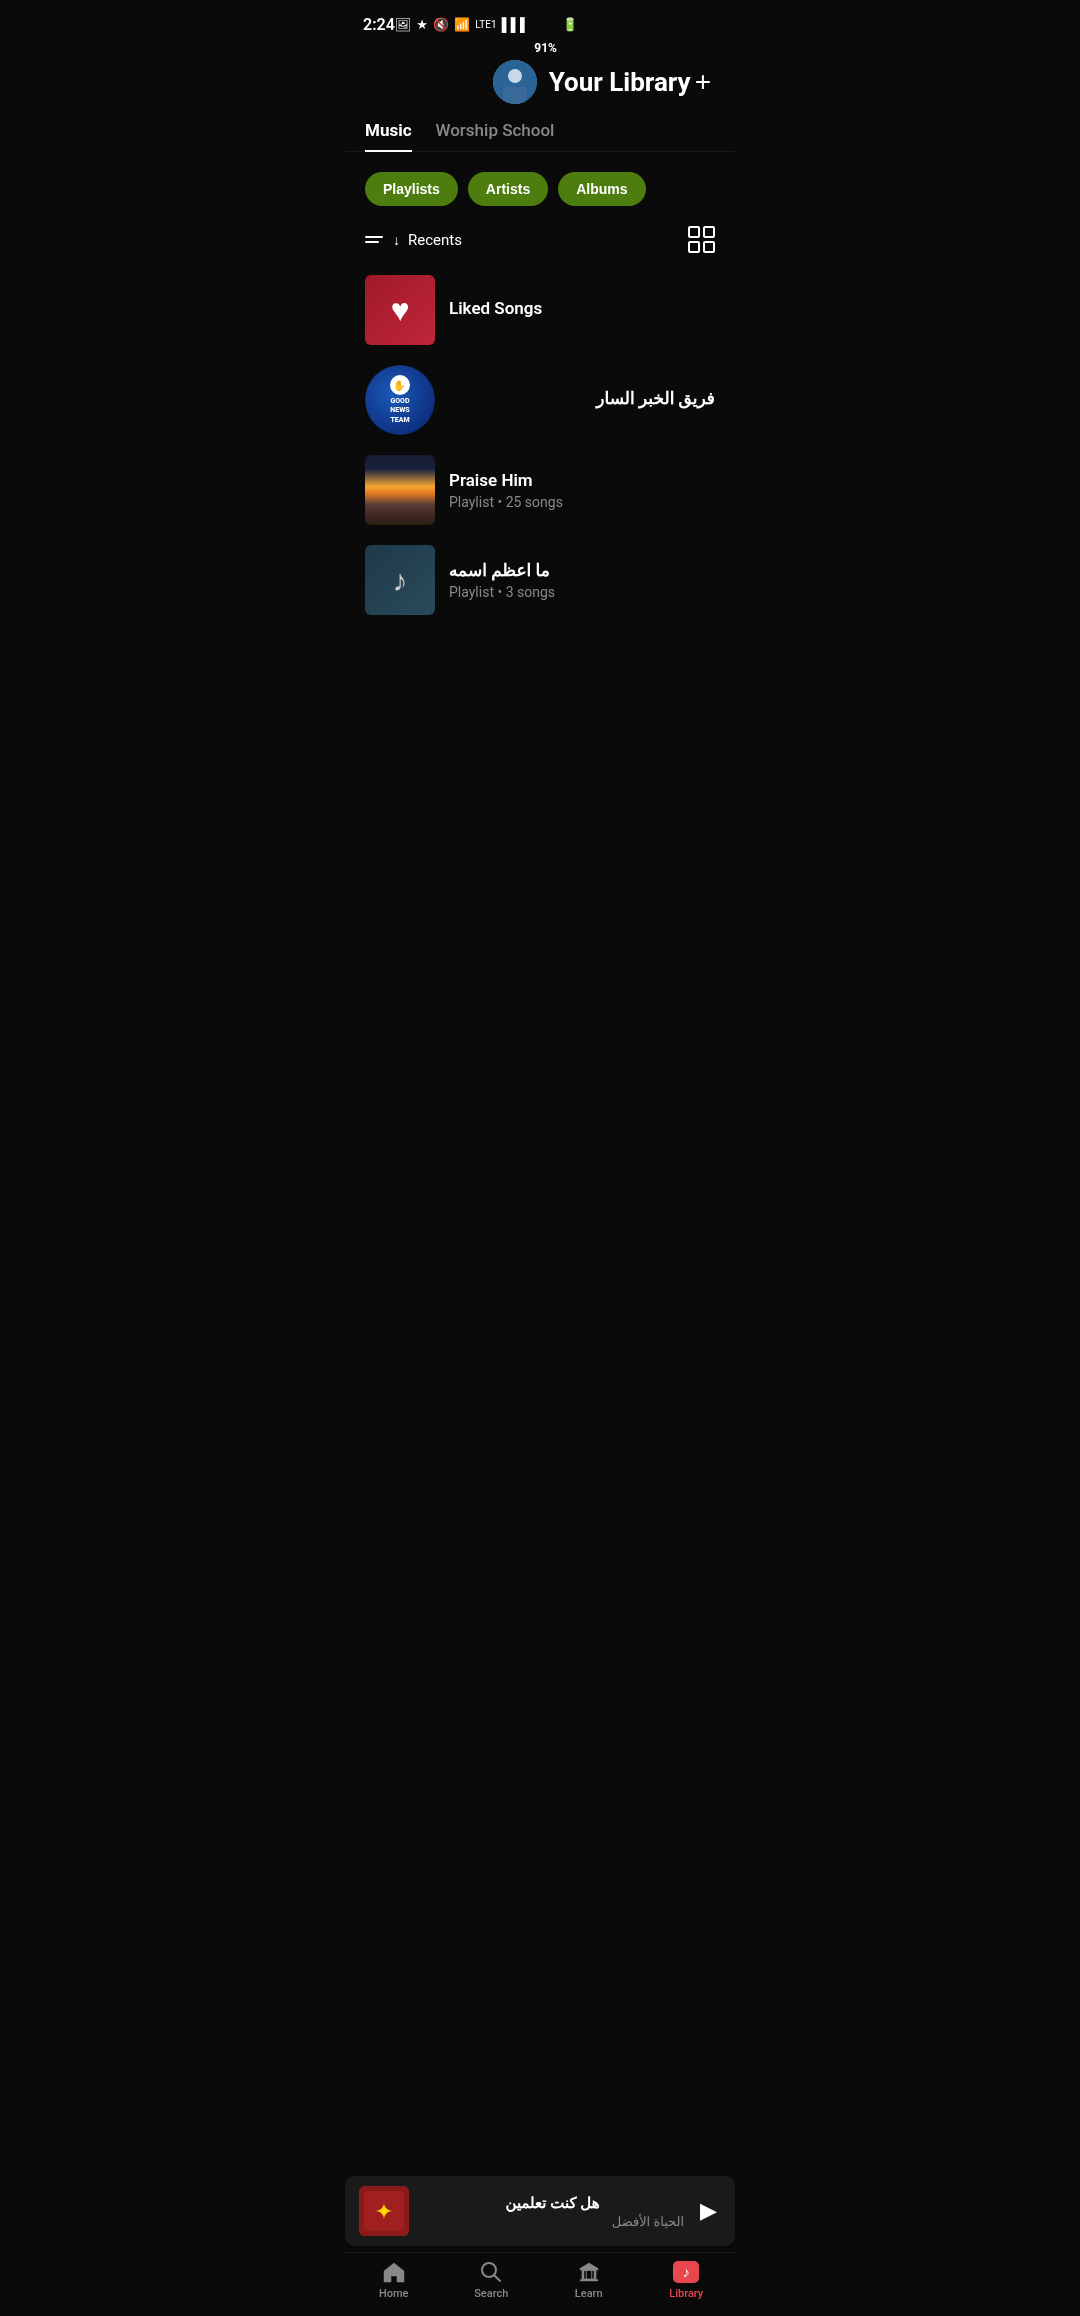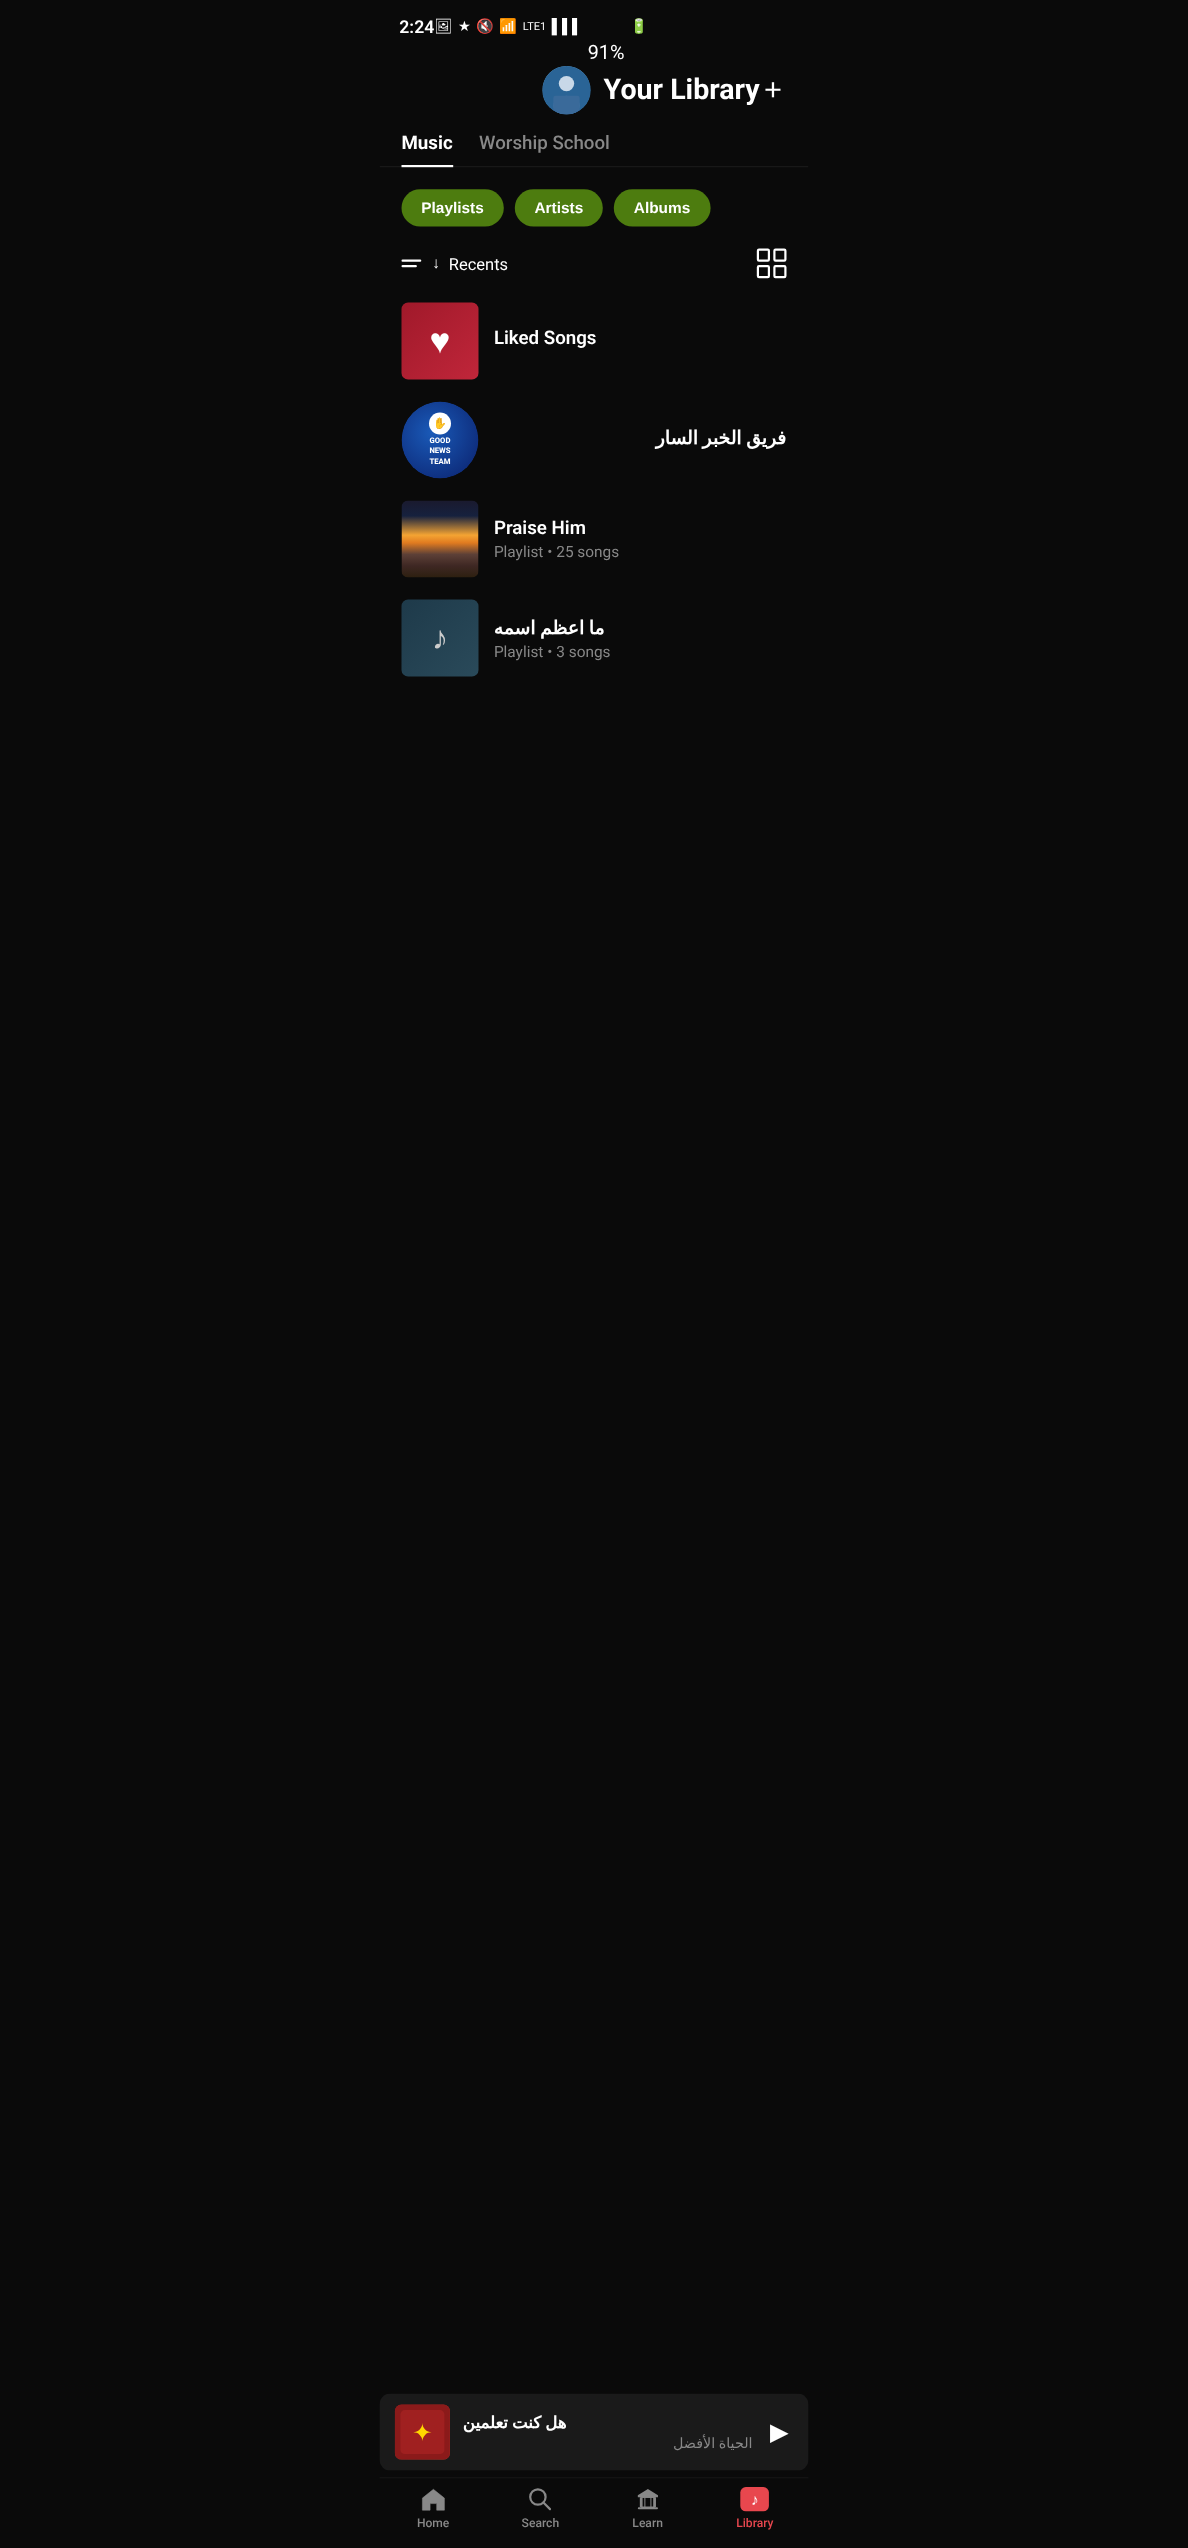--- a/index.html
+++ b/index.html
@@ -29,22 +29,22 @@
       color: #fff;
     }
     .status-icons {
       display: flex;
       align-items: center;
       gap: 5px;
       font-size: 13px;
       color: #fff;
     }
     .battery-text {
-      font-size: 18px;
-      font-weight: 400;
+      font-size: 12px;
+      font-weight: 700;
       margin-top: 48px;
     }
 
     
     .header {
       display: flex;
       align-items: center;
       justify-content: flex-end;
       padding: 16px 20px 12px;
     }
@@ -492,21 +492,21 @@
 
 <div class="mini-player">
   <div class="mini-player-thumb">
     <svg width="50" height="50" viewBox="0 0 50 50">
       <rect width="50" height="50" rx="6" fill="#8b1a1a"></rect>
       <rect x="5" y="5" width="40" height="40" rx="4" fill="#a02020"></rect>
       <text x="25" y="33" text-anchor="middle" font-size="22" fill="#ffd700">✦</text>
     </svg>
   </div>
   <div class="mini-player-info">
-    <div class="mini-player-title" style="direction:rtl; text-align:left;">هل كنت تعلمين</div>
+    <div class="mini-player-title" style="direction:rtl; text-align:center;">هل كنت تعلمين</div>
     <div class="mini-player-subtitle" style="direction:rtl; text-align:right;">الحياة الأفضل</div>
   </div>
   <button class="mini-player-play">▶</button>
 </div>
 
 <div class="bottom-nav">
 
   <div class="nav-item">
     <svg class="home-icon-svg" viewBox="0 0 24 22" fill="none">
       <path d="M12 2L2 10v11h7v-6h6v6h7V10L12 2z" fill="#888" stroke="#888" stroke-width="0.5"></path>

